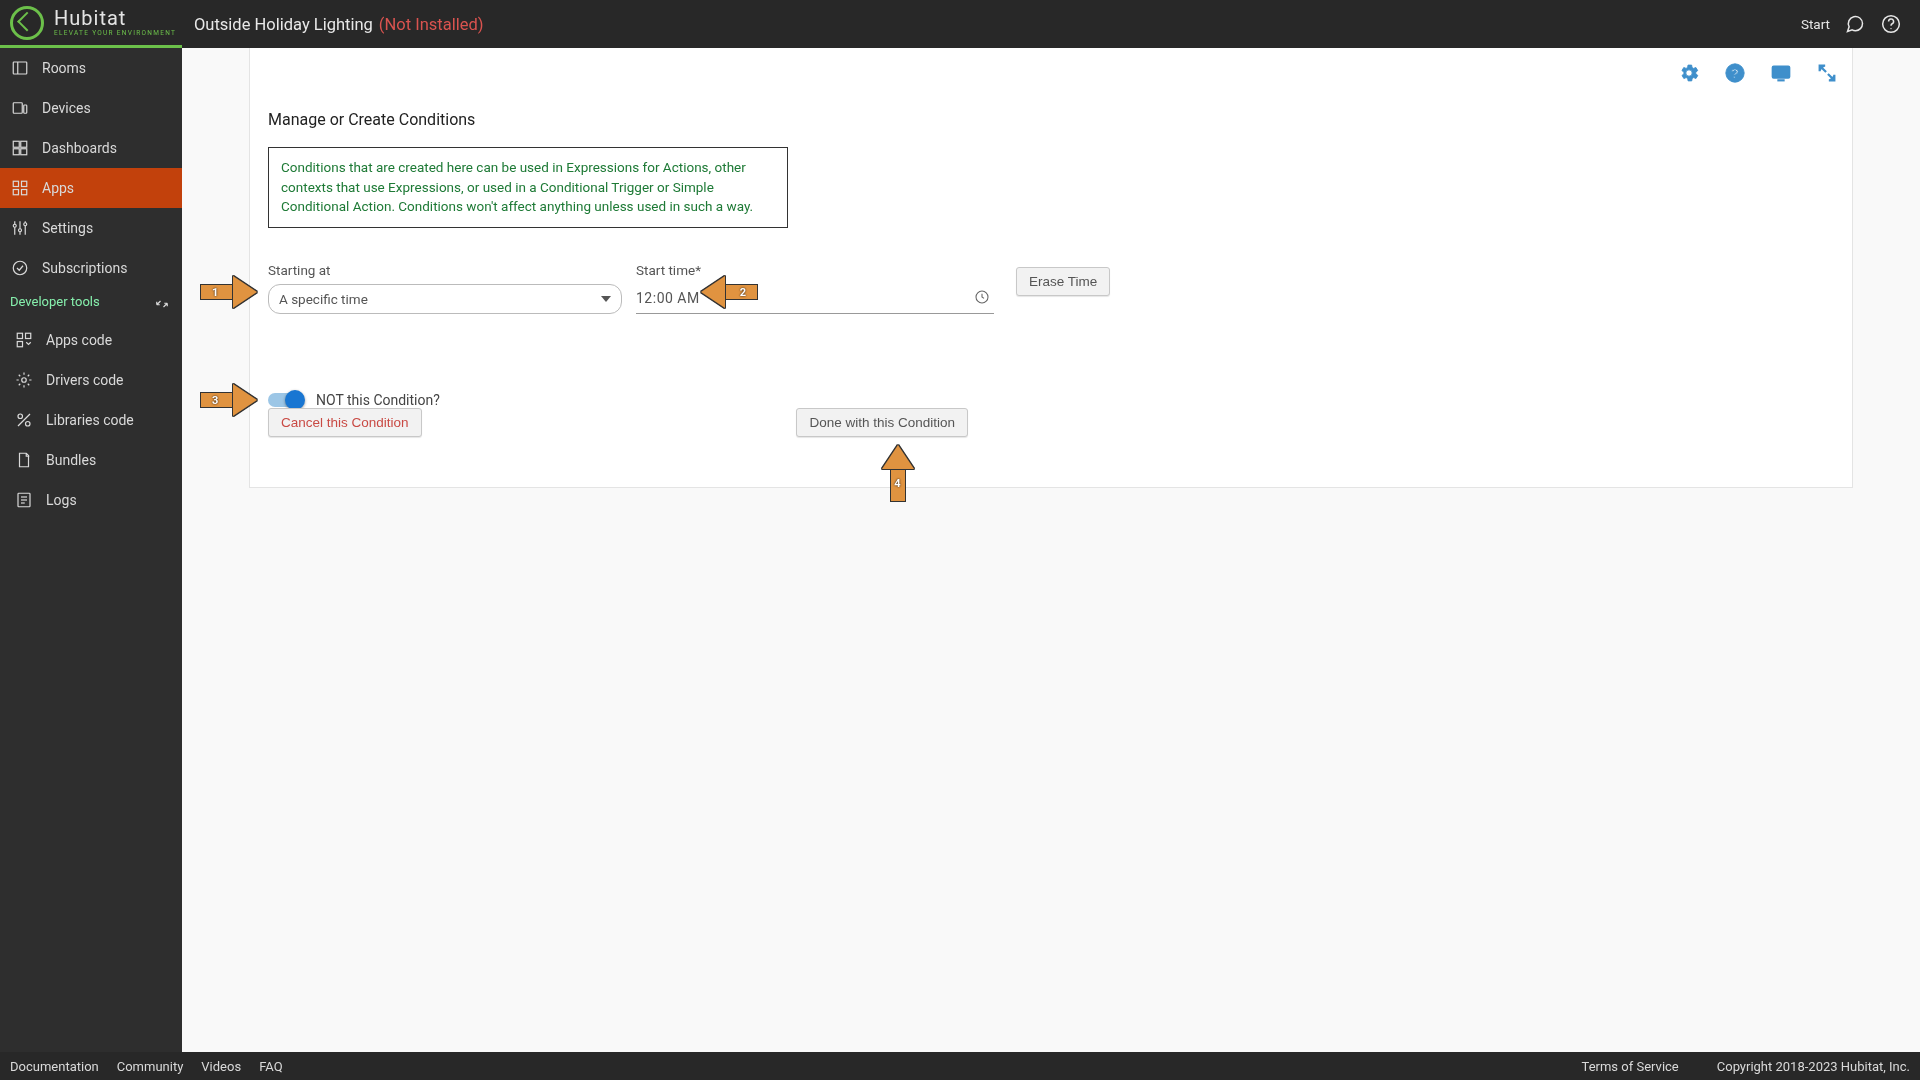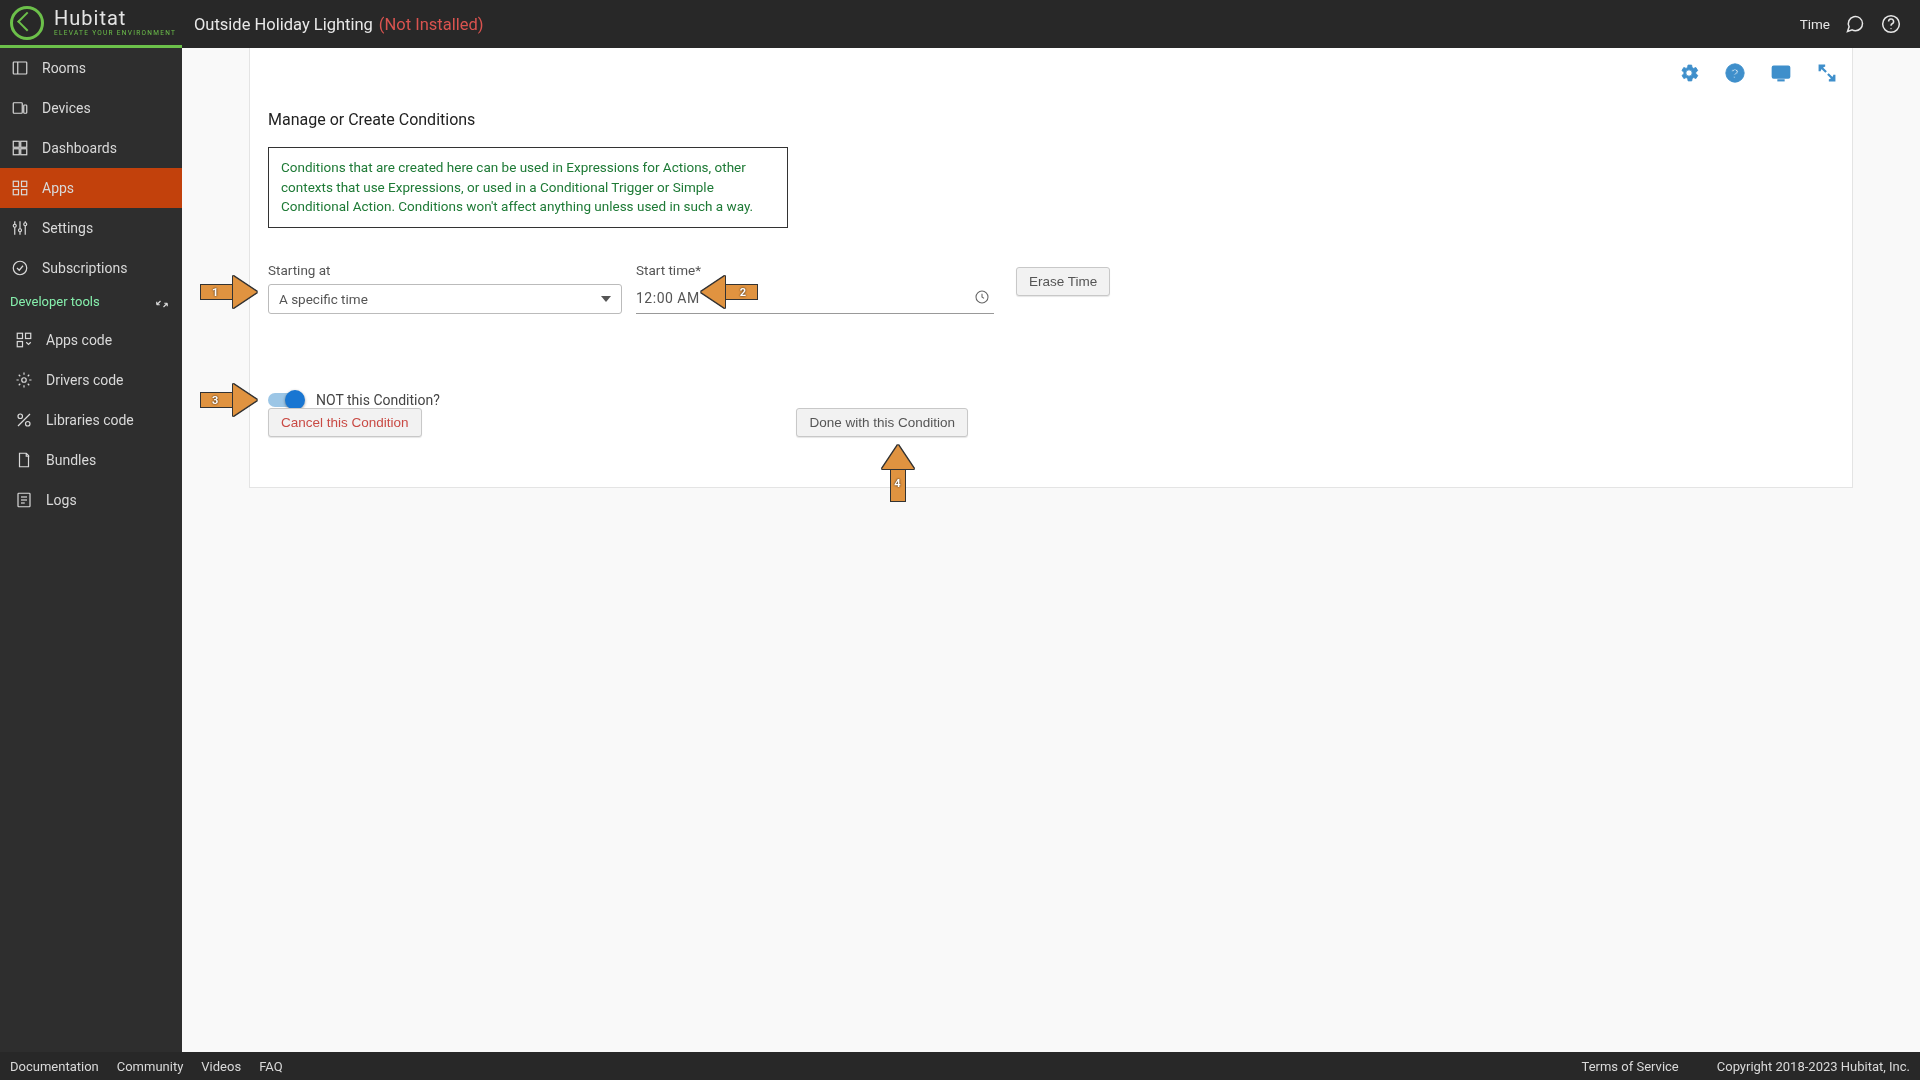--- a/index.html
+++ b/index.html
@@ -91,21 +91,21 @@
 .info-box {
   border:1px solid #333; padding:10px 12px; width:520px;
   color:#1E7A36; font-size:13.5px; line-height:1.45;
 }
 .form-row {
   display:flex; align-items:flex-end; gap:14px; margin-top:34px; position:relative;
 }
 .field { display:flex; flex-direction:column; }
 .field-label { font-size:13.5px; color:#555; margin-bottom:6px;}
 .select {
-  width:354px; height:30px; border:1px solid #bbb; border-radius:3px;
+  width:354px; height:30px; border:1px solid #bbb; border-radius:12px;
   background:#fff; display:flex; align-items:center; justify-content:space-between;
   padding:0 10px; color:#555; font-size:13.5px;
 }
 .select .caret { border-left:5px solid transparent; border-right:5px solid transparent; border-top:6px solid #555;}
 .time-input {
   width:358px; height:30px; border:none; border-bottom:1px solid #999;
   display:flex; align-items:center; justify-content:space-between;
   color:#555; font-size:14px; letter-spacing:0.5px; padding-right:4px;
 }
 .clock-icon svg { width:16px; height:16px; stroke:#666; fill:none; stroke-width:1.6;}
@@ -179,21 +179,21 @@
     <div class="logo-text">
       <span class="brand">Hubitat</span>
       <span class="tag">ELEVATE YOUR ENVIRONMENT</span>
     </div>
   </div>
   <div class="page-title-wrap">
     <span class="page-title">Outside Holiday Lighting</span>
     <span class="page-status">(Not Installed)</span>
   </div>
   <div class="top-right">
-    <span class="home-link">Time</span>
+    <span class="home-link">Start</span>
     <span class="top-icon">
       <svg viewBox="0 0 24 24">
           <path d="M21 11.5a8.38 8.38 0 0 1-8.5 8.5 8.5 8.5 0 0 1-3.9-.95L3 21l1.95-5.6A8.5 8.5 0 1 1 21 11.5z"></path>
         </svg>
     </span>
     <span class="top-icon">
       <svg viewBox="0 0 24 24">
           <circle cx="12" cy="12" r="10"></circle>
           <path d="M9.1 9a3 3 0 1 1 4.3 2.7c-.9.5-1.4 1-1.4 2.3"></path>
           <circle cx="12" cy="17.5" r="0.8" fill="#e6e6e6" stroke="none"></circle>

